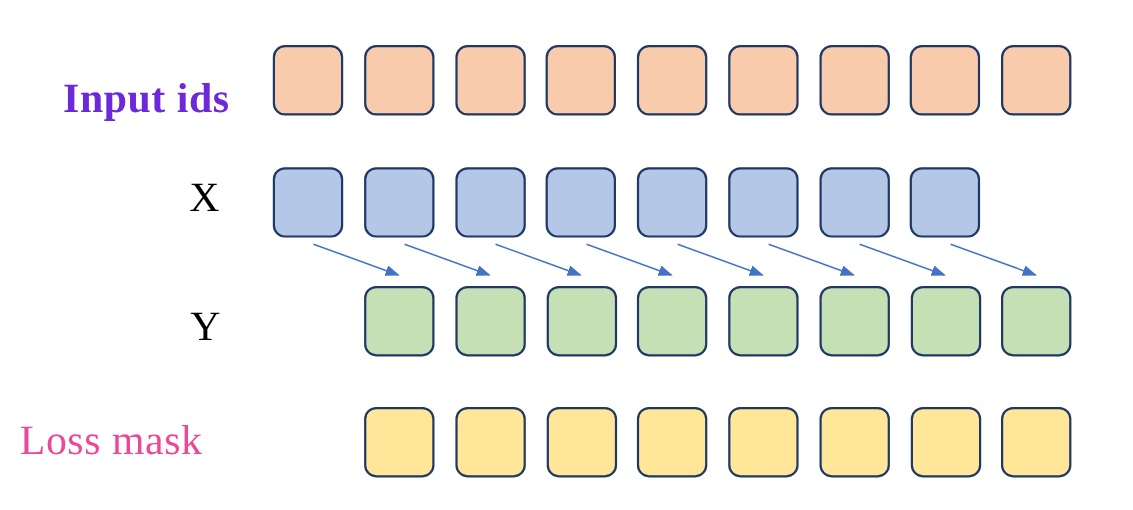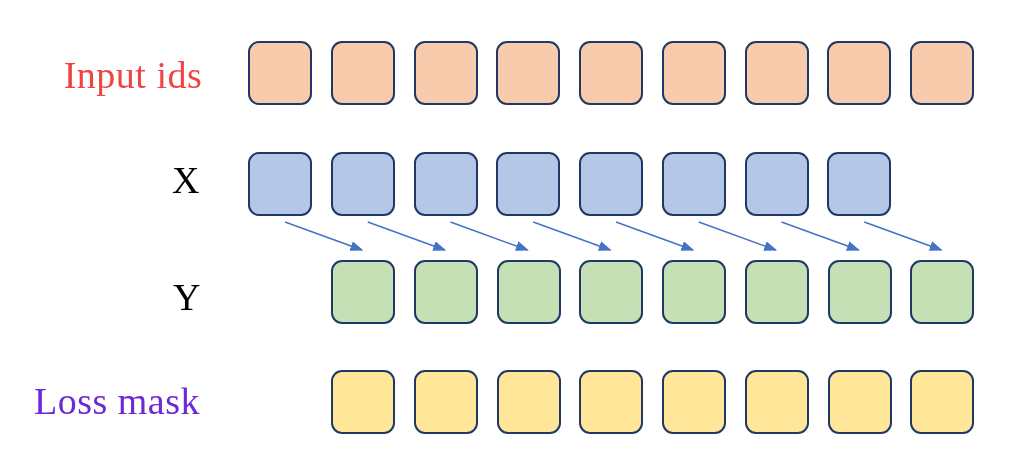--- a/index.html
+++ b/index.html
@@ -32,24 +32,24 @@
     position: absolute;
     left: 0;
     top: 0;
     pointer-events: none;
   }
 </style>
 </head>
 <body>
 
 <div class="canvas">
-  <div class="row-label" style="left: 133px; top: 75px; color: #ef4444;">Input ids</div>
+  <div class="row-label" style="left: 133px; top: 90px; color: #6d28d9; font-weight: bold;">Input ids</div>
   <div class="row-label" style="left: 186px; top: 180px; color: rgb(0, 0, 0);">X</div>
   <div class="row-label" style="left: 187px; top: 297px; color: rgb(0, 0, 0);">Y</div>
-  <div class="row-label" style="left: 117px; top: 401px; color: #6d28d9;">Loss mask</div>
+  <div class="row-label" style="left: 101px; top: 401px; color: #ec4899;">Loss mask</div>
 
   <div id="square-layer">
       <div class="token-square" style="left: 248px; top: 41px; width: 64px; height: 64px; background: rgb(248, 203, 173); border-color: rgb(31, 56, 100); border-width: 2.5px; border-radius: 11px;"></div>
       <div class="token-square" style="left: 330.75px; top: 41px; width: 64px; height: 64px; background: rgb(248, 203, 173); border-color: rgb(31, 56, 100); border-width: 2.5px; border-radius: 11px;"></div>
       <div class="token-square" style="left: 413.5px; top: 41px; width: 64px; height: 64px; background: rgb(248, 203, 173); border-color: rgb(31, 56, 100); border-width: 2.5px; border-radius: 11px;"></div>
       <div class="token-square" style="left: 496.25px; top: 41px; width: 64px; height: 64px; background: rgb(248, 203, 173); border-color: rgb(31, 56, 100); border-width: 2.5px; border-radius: 11px;"></div>
       <div class="token-square" style="left: 579px; top: 41px; width: 64px; height: 64px; background: rgb(248, 203, 173); border-color: rgb(31, 56, 100); border-width: 2.5px; border-radius: 11px;"></div>
       <div class="token-square" style="left: 661.75px; top: 41px; width: 64px; height: 64px; background: rgb(248, 203, 173); border-color: rgb(31, 56, 100); border-width: 2.5px; border-radius: 11px;"></div>
       <div class="token-square" style="left: 744.5px; top: 41px; width: 64px; height: 64px; background: rgb(248, 203, 173); border-color: rgb(31, 56, 100); border-width: 2.5px; border-radius: 11px;"></div>
       <div class="token-square" style="left: 827.25px; top: 41px; width: 64px; height: 64px; background: rgb(248, 203, 173); border-color: rgb(31, 56, 100); border-width: 2.5px; border-radius: 11px;"></div>

